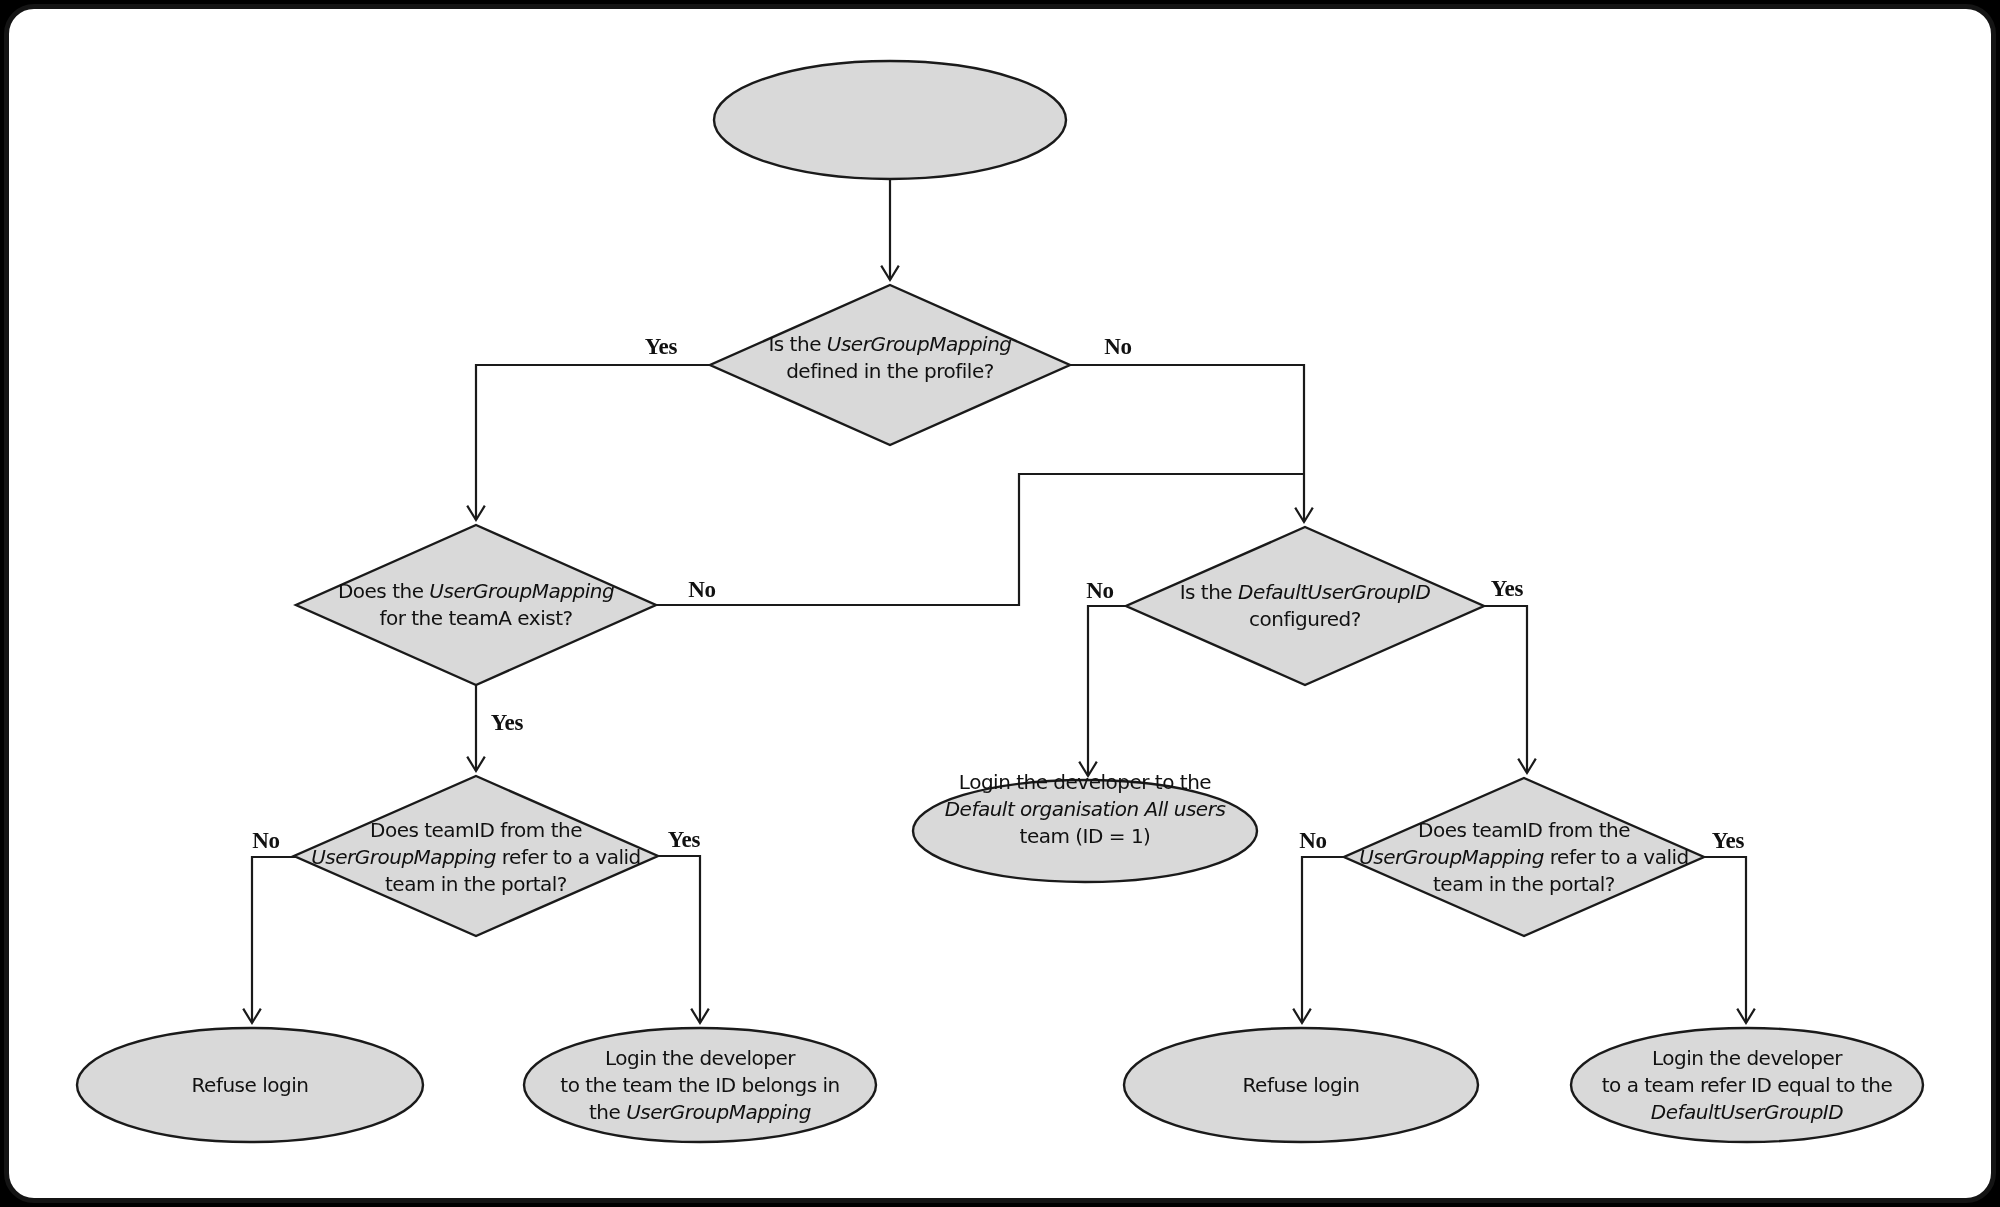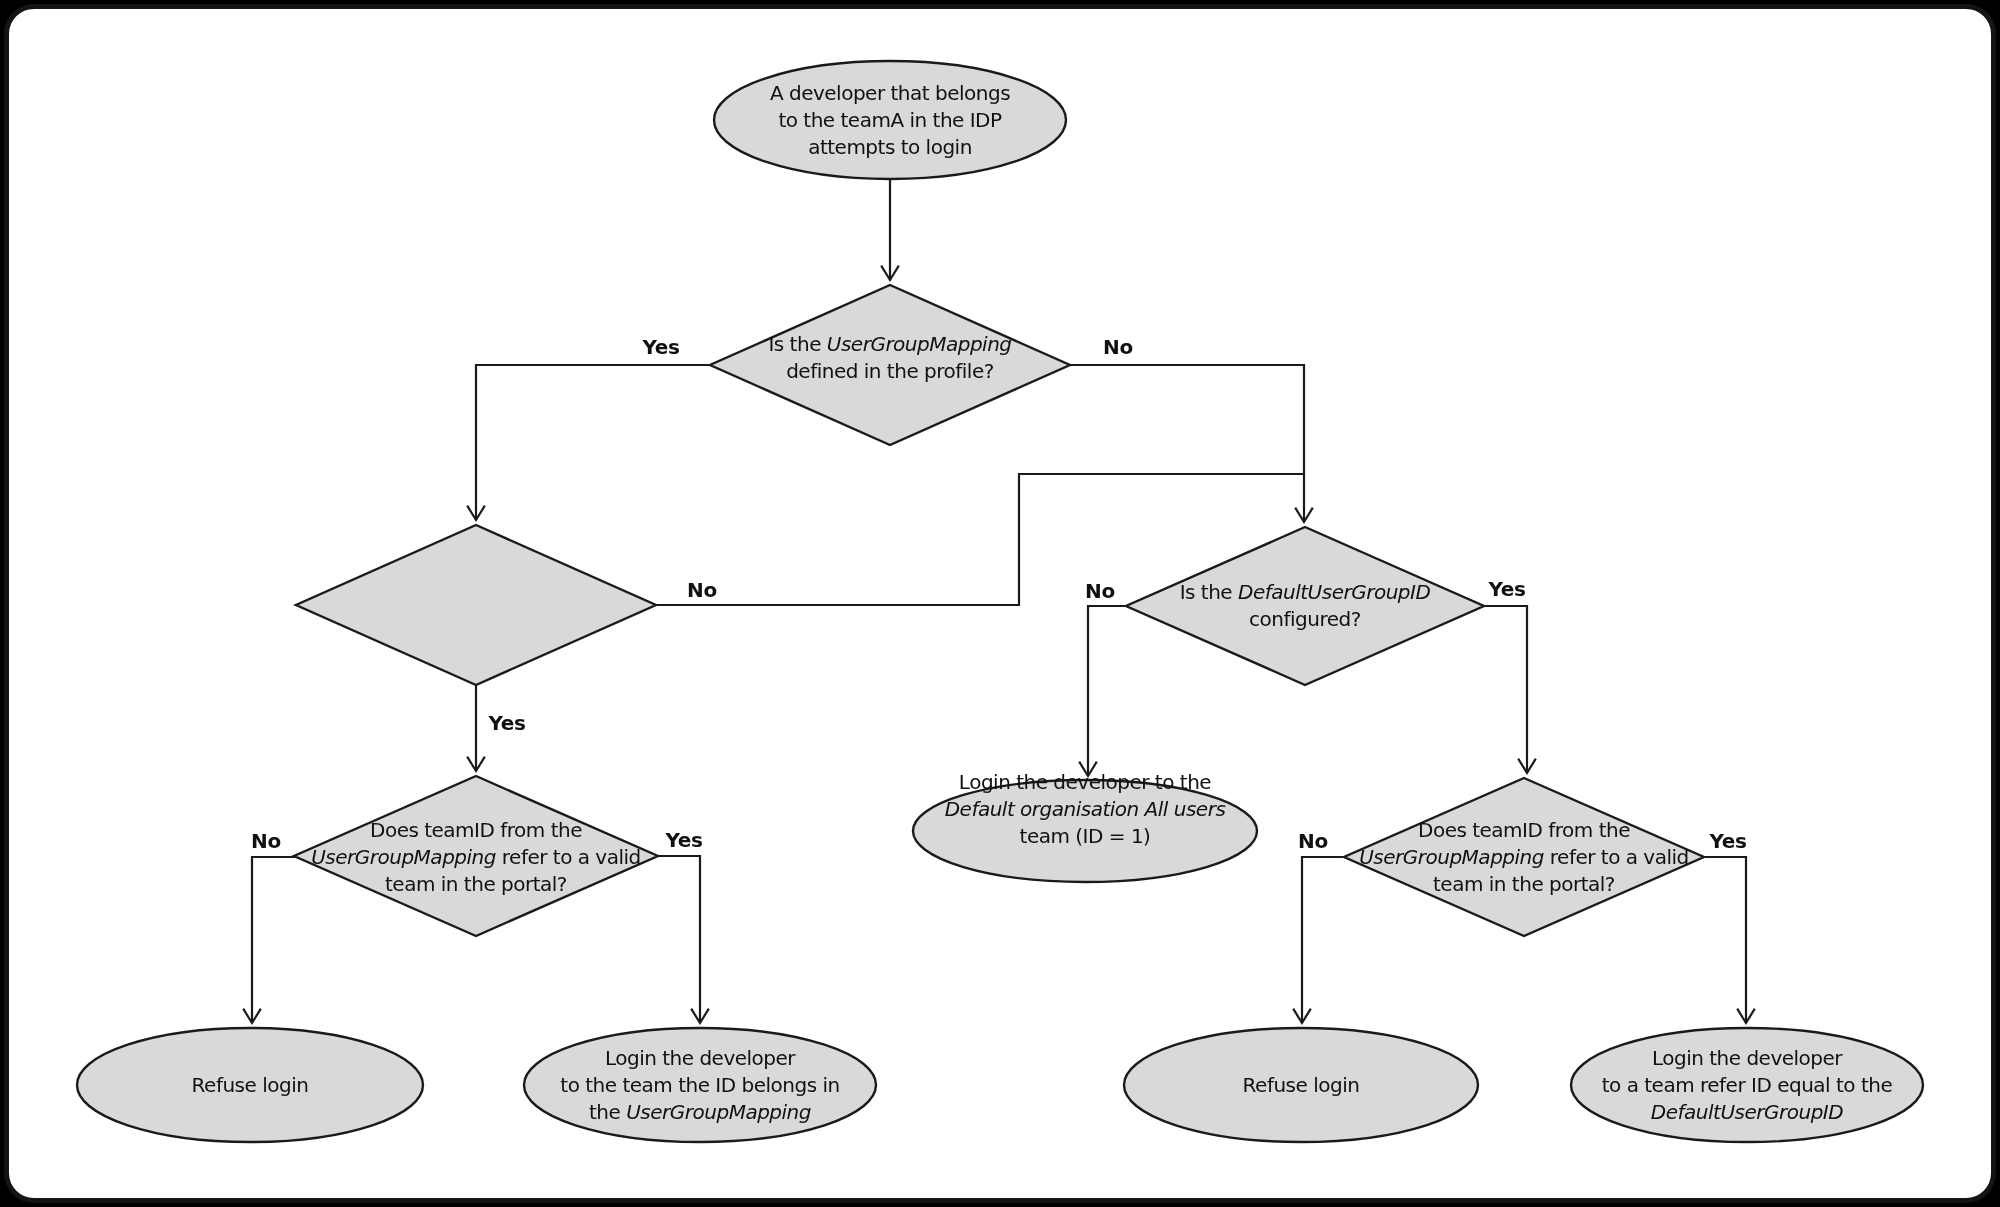--- a/index.html
+++ b/index.html
@@ -15,21 +15,21 @@
   svg.diagram{position:absolute;left:0;top:0;width:2000px;height:1207px;}
   .node-shape{fill:var(--node-fill,#d9d9d9);stroke:var(--node-stroke,#1a1a1a);stroke-width:2.4;}
   .edge{fill:none;stroke:var(--edge-stroke,#1a1a1a);stroke-width:2.2;}
   .nlabel{
     position:absolute;display:flex;flex-direction:column;align-items:center;justify-content:center;
     text-align:center;font-size:20px;line-height:27px;letter-spacing:-0.5px;
   }
   .nlabel .line{white-space:pre;}
   .elabel{
     position:absolute;transform:translate(-50%,-50%);
-    font-size:20px;font-weight:600;letter-spacing:-0.3px;white-space:pre;
+    font-size:23px;font-weight:600;letter-spacing:-0.3px;white-space:pre;font-family:Liberation Serif, serif;
   }
   .nlabel i,.elabel i{font-style:italic;}
 </style>
 </head>
 <body>
 
 <div class="stage">
   <div class="frame"></div>
 
   <svg class="diagram" viewBox="0 0 2000 1207">
@@ -61,31 +61,30 @@
       <polygon class="node-shape" points="1305,527 1484,606 1305,685 1126,606"></polygon>
       <polygon class="node-shape" points="1524,778 1704,857 1524,936 1344,857"></polygon>
       <ellipse class="node-shape" cx="250" cy="1085" rx="173" ry="57"></ellipse>
       <ellipse class="node-shape" cx="700" cy="1085" rx="176" ry="57"></ellipse>
       <ellipse class="node-shape" cx="1085" cy="831" rx="172" ry="51"></ellipse>
       <ellipse class="node-shape" cx="1301" cy="1085" rx="177" ry="57"></ellipse>
       <ellipse class="node-shape" cx="1747" cy="1085" rx="176" ry="57"></ellipse>
     </g>
   </svg>
 
-  <div class="nlabel" style="left:714px;top:65px;width:352px;height:110px">
-    <div class="line">A developer that belongs</div>
-    <div class="line">to the teamA in the IDP</div>
-    <div class="line">attempts to login</div>
-  </div>
 
   <div class="nlabel" style="left:710px;top:316px;width:360px;height:84px">
     <div class="line"><span>Is the </span><i>UserGroupMapping</i></div>
     <div class="line">defined in the profile?</div>
   </div>
 
+  <div class="nlabel" style="left:296px;top:563px;width:360px;height:84px">
+    <div class="line"><span>Does the </span><i>UserGroupMapping</i></div>
+    <div class="line">for the teamA exist?</div>
+  </div>
 
   <div class="nlabel" style="left:289px;top:815px;width:374px;height:84px">
     <div class="line">Does teamID from the</div>
     <div class="line"><i>UserGroupMapping</i><span> refer to a valid</span></div>
     <div class="line">team in the portal?</div>
   </div>
 
   <div class="nlabel" style="left:1126px;top:564px;width:358px;height:84px">
     <div class="line"><span>Is the </span><i>DefaultUserGroupID</i></div>
     <div class="line">configured?</div>

